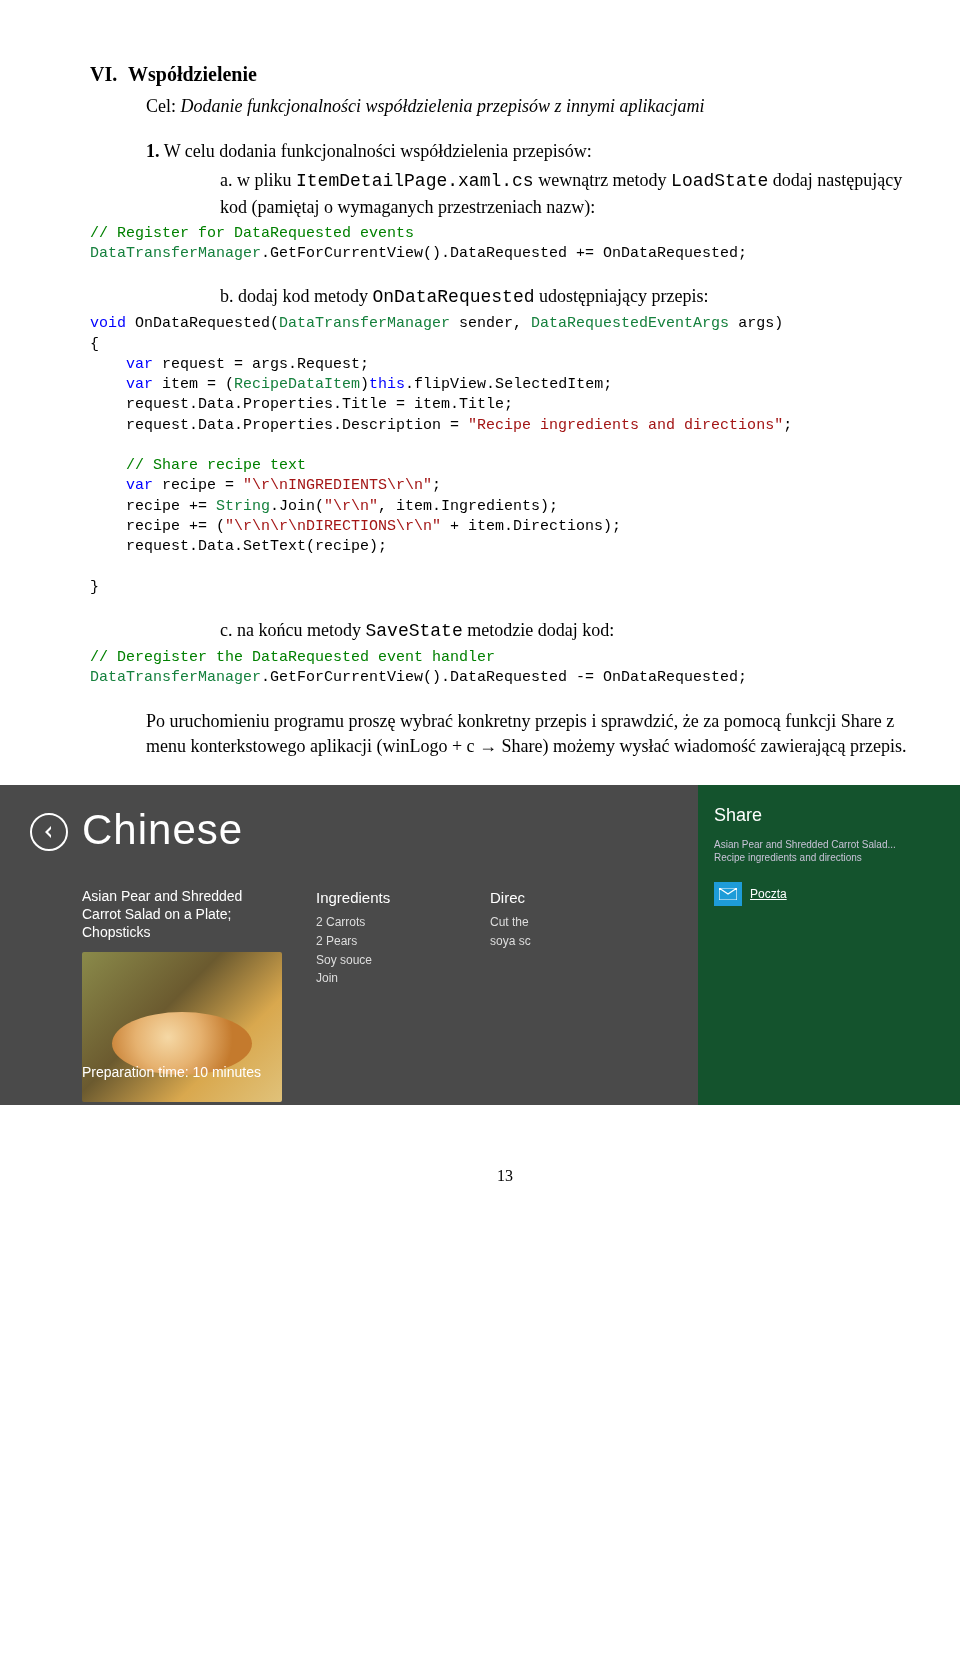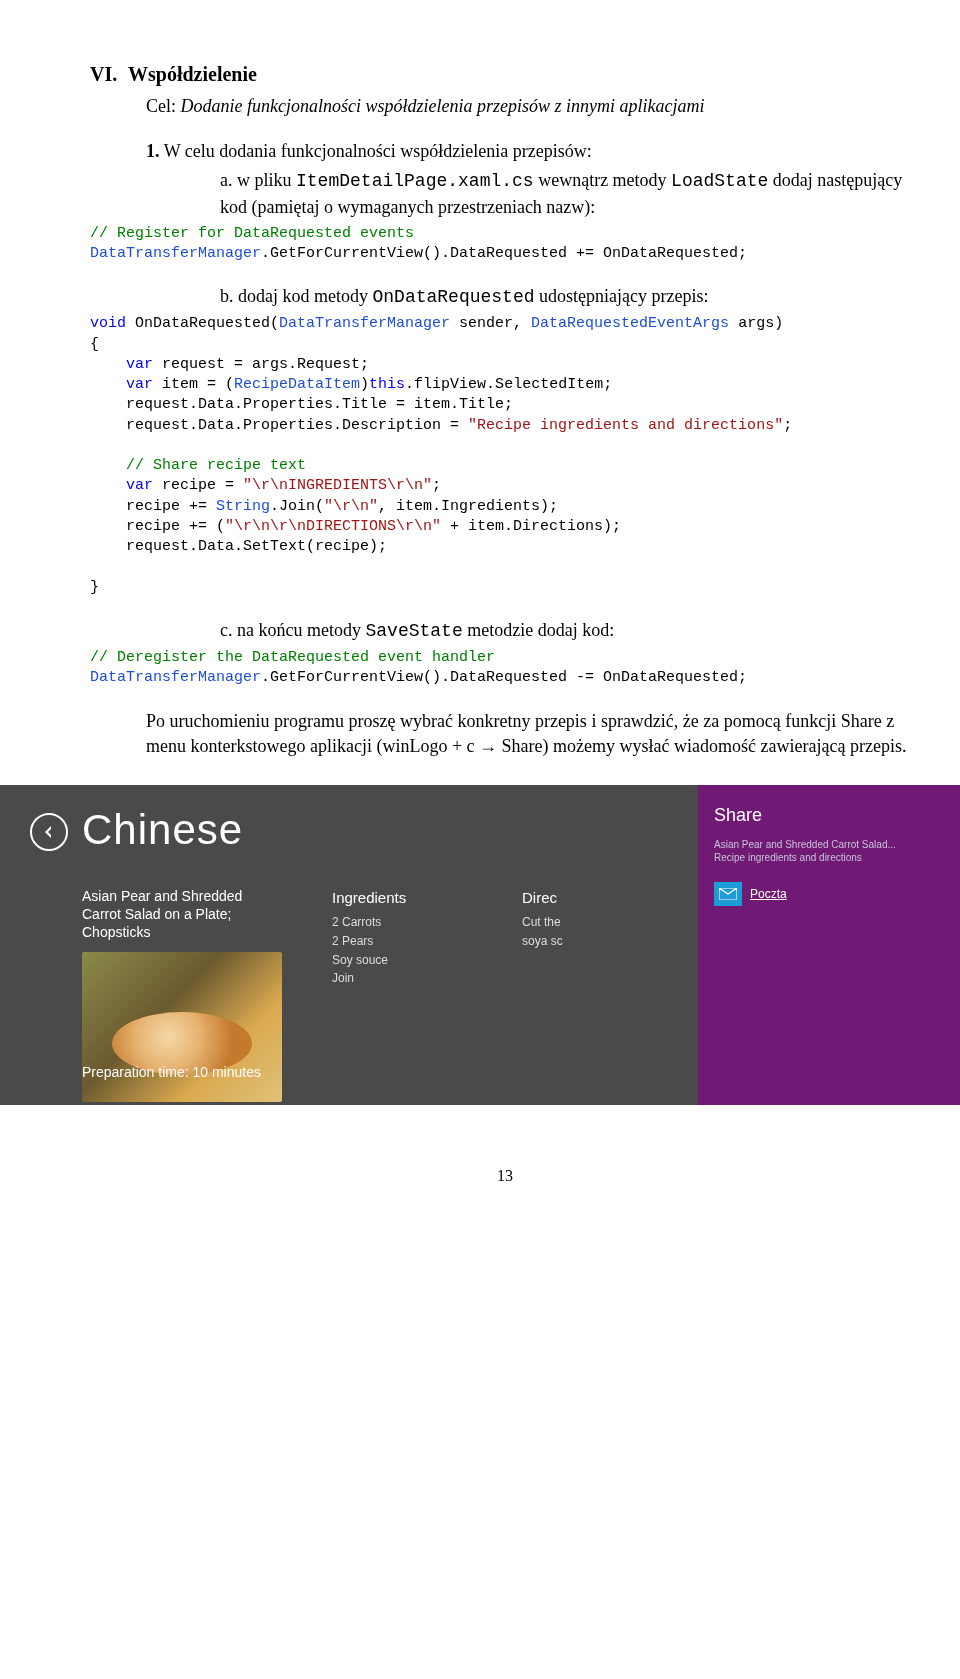--- a/index.html
+++ b/index.html
@@ -22,21 +22,21 @@
   .mono { font-family: Consolas, "Courier New", monospace; font-style: normal; }
   pre.code {
     font-family: Consolas, "Courier New", monospace;
     font-size: 15px;
     margin: 2px 0 20px 0;
     white-space: pre-wrap;
     line-height: 1.35;
   }
   .c-gray  { color: #008000; }
   .c-blue  { color: #0000ff; }
-  .c-type  { color: #1d4ed8; }
+  .c-type  { color: #15803d; }
   .c-str   { color: #a31515; }
   .para { margin-left: 56px; margin-top: 20px; font-size: 18px; }
 
   
   .screenshot {
     margin-top: 26px;
     margin-left: -90px;
     width: 960px;
     height: 320px;
     position: relative;
@@ -64,21 +64,21 @@
   .back-btn svg { fill: #fff; }
   .app-title {
     position: absolute;
     top: 16px; left: 82px;
     font-size: 42px;
     font-weight: 300;
     letter-spacing: 1px;
   }
   .columns {
     display: flex;
-    gap: 50px;
+    gap: 34px;
     padding: 80px 4px 0 82px;
   }
   .col { font-size: 13px; }
   .col .subtitle { font-size: 14px; line-height: 1.3; margin-bottom: 10px;}
   .recipe-img {
     width: 200px; height: 150px;
     background: linear-gradient(135deg, #8a8a4a 0%, #6b5a2f 40%, #d9a84e 70%, #e0c27a 100%);
     margin-top: 10px;
     position: relative;
     border-radius: 2px;
@@ -89,21 +89,21 @@
     top:40%; left:15%; right:15%; bottom:18%;
     background: radial-gradient(circle at 40% 40%, #f5d8a5 0%, #e6b270 35%, #c47a2d 70%);
     border-radius:50%;
   }
   .ingredients-head { font-size: 15px; margin-bottom: 6px; }
   .ing-line { font-size: 12px; color: #ddd; margin-bottom: 2px; }
   .prep { position: absolute; bottom: 22px; left: 82px; font-size: 14px; }
 
   .share-pane {
     width: 230px;
-    background: #701a75;
+    background: #14532d;
     padding: 18px 16px 0 16px;
     font-size: 12px;
   }
   .share-pane .sh-title { font-size: 18px; margin-bottom: 10px; }
   .share-pane .sh-sub { color: #c9c3d8; font-size: 10px; line-height: 1.3; margin-bottom: 18px; }
   .mail-row { display: flex; align-items: center; gap: 8px; cursor: pointer; text-decoration: underline; }
   .mail-icon {
     width: 28px; height: 24px;
     background: #1e9cd8;
     display: flex; align-items: center; justify-content: center;

